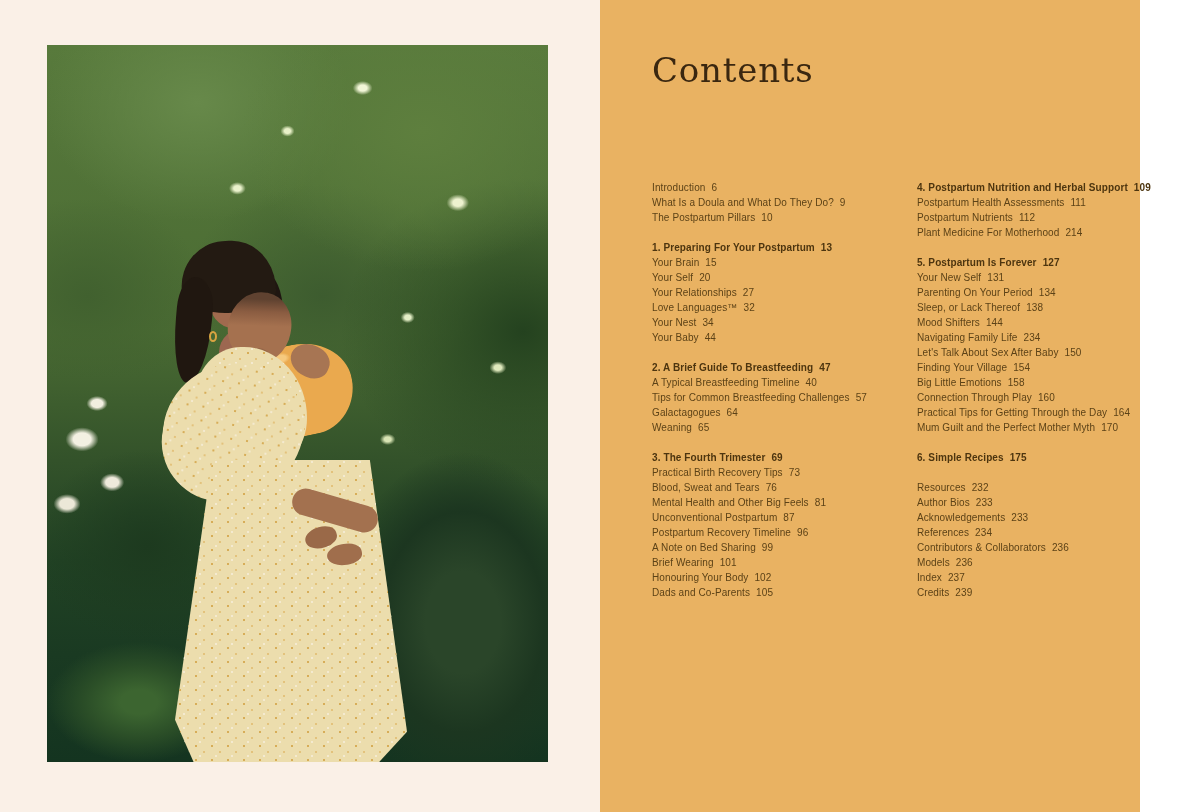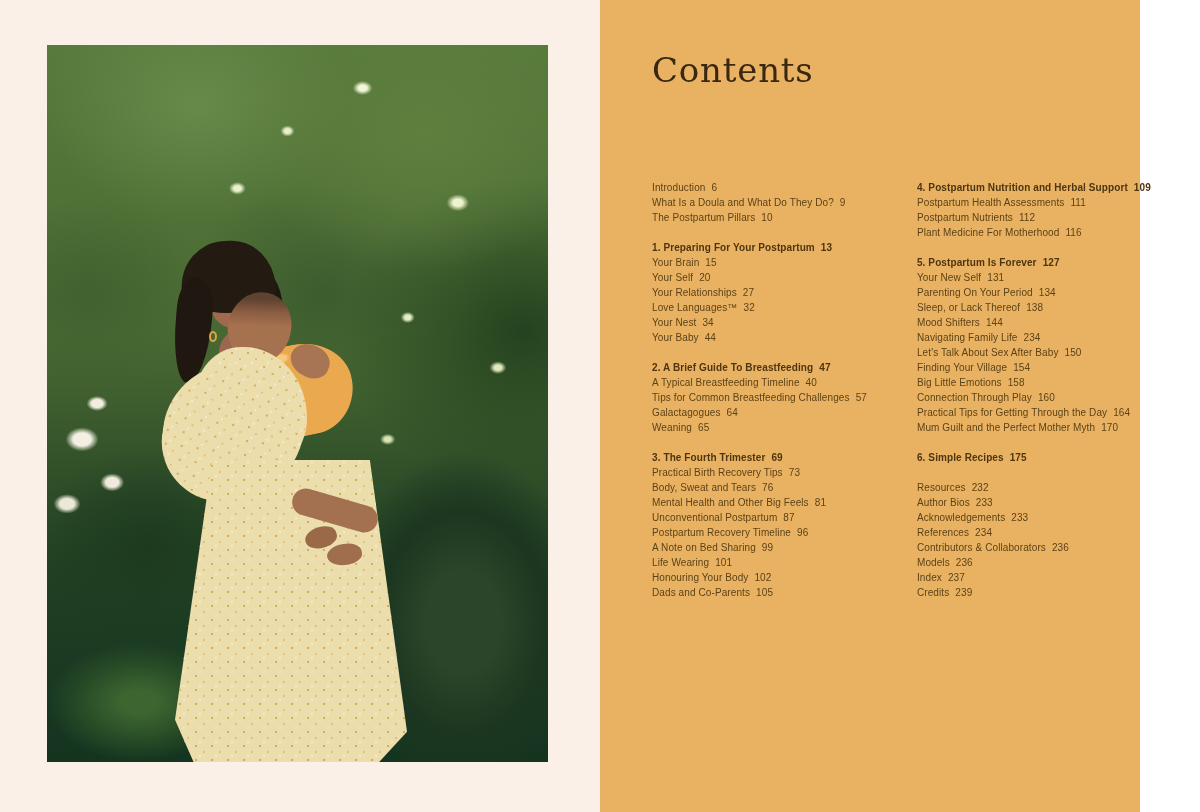--- a/index.html
+++ b/index.html
@@ -195,41 +195,41 @@
           <div class="toc-group">
             <div class="toc-row bold">
               <span class="toc-label">3. The Fourth Trimester</span>
               <span class="toc-page">69</span>
             </div>
             <div class="toc-row">
               <span class="toc-label">Practical Birth Recovery Tips</span>
               <span class="toc-page">73</span>
             </div>
             <div class="toc-row">
-              <span class="toc-label">Body, Sweat and Tears</span>
+              <span class="toc-label">Blood, Sweat and Tears</span>
               <span class="toc-page">76</span>
             </div>
             <div class="toc-row">
               <span class="toc-label">Mental Health and Other Big Feels</span>
               <span class="toc-page">81</span>
             </div>
             <div class="toc-row">
               <span class="toc-label">Unconventional Postpartum</span>
               <span class="toc-page">87</span>
             </div>
             <div class="toc-row">
               <span class="toc-label">Postpartum Recovery Timeline</span>
               <span class="toc-page">96</span>
             </div>
             <div class="toc-row">
               <span class="toc-label">A Note on Bed Sharing</span>
               <span class="toc-page">99</span>
             </div>
             <div class="toc-row">
-              <span class="toc-label">Life Wearing</span>
+              <span class="toc-label">Brief Wearing</span>
               <span class="toc-page">101</span>
             </div>
             <div class="toc-row">
               <span class="toc-label">Honouring Your Body</span>
               <span class="toc-page">102</span>
             </div>
             <div class="toc-row">
               <span class="toc-label">Dads and Co-Parents</span>
               <span class="toc-page">105</span>
             </div>
@@ -244,21 +244,21 @@
             <div class="toc-row">
               <span class="toc-label">Postpartum Health Assessments</span>
               <span class="toc-page">111</span>
             </div>
             <div class="toc-row">
               <span class="toc-label">Postpartum Nutrients</span>
               <span class="toc-page">112</span>
             </div>
             <div class="toc-row">
               <span class="toc-label">Plant Medicine For Motherhood</span>
-              <span class="toc-page">116</span>
+              <span class="toc-page">214</span>
             </div>
           </div>
           <div class="toc-group">
             <div class="toc-row bold">
               <span class="toc-label">5. Postpartum Is Forever</span>
               <span class="toc-page">127</span>
             </div>
             <div class="toc-row">
               <span class="toc-label">Your New Self</span>
               <span class="toc-page">131</span>

